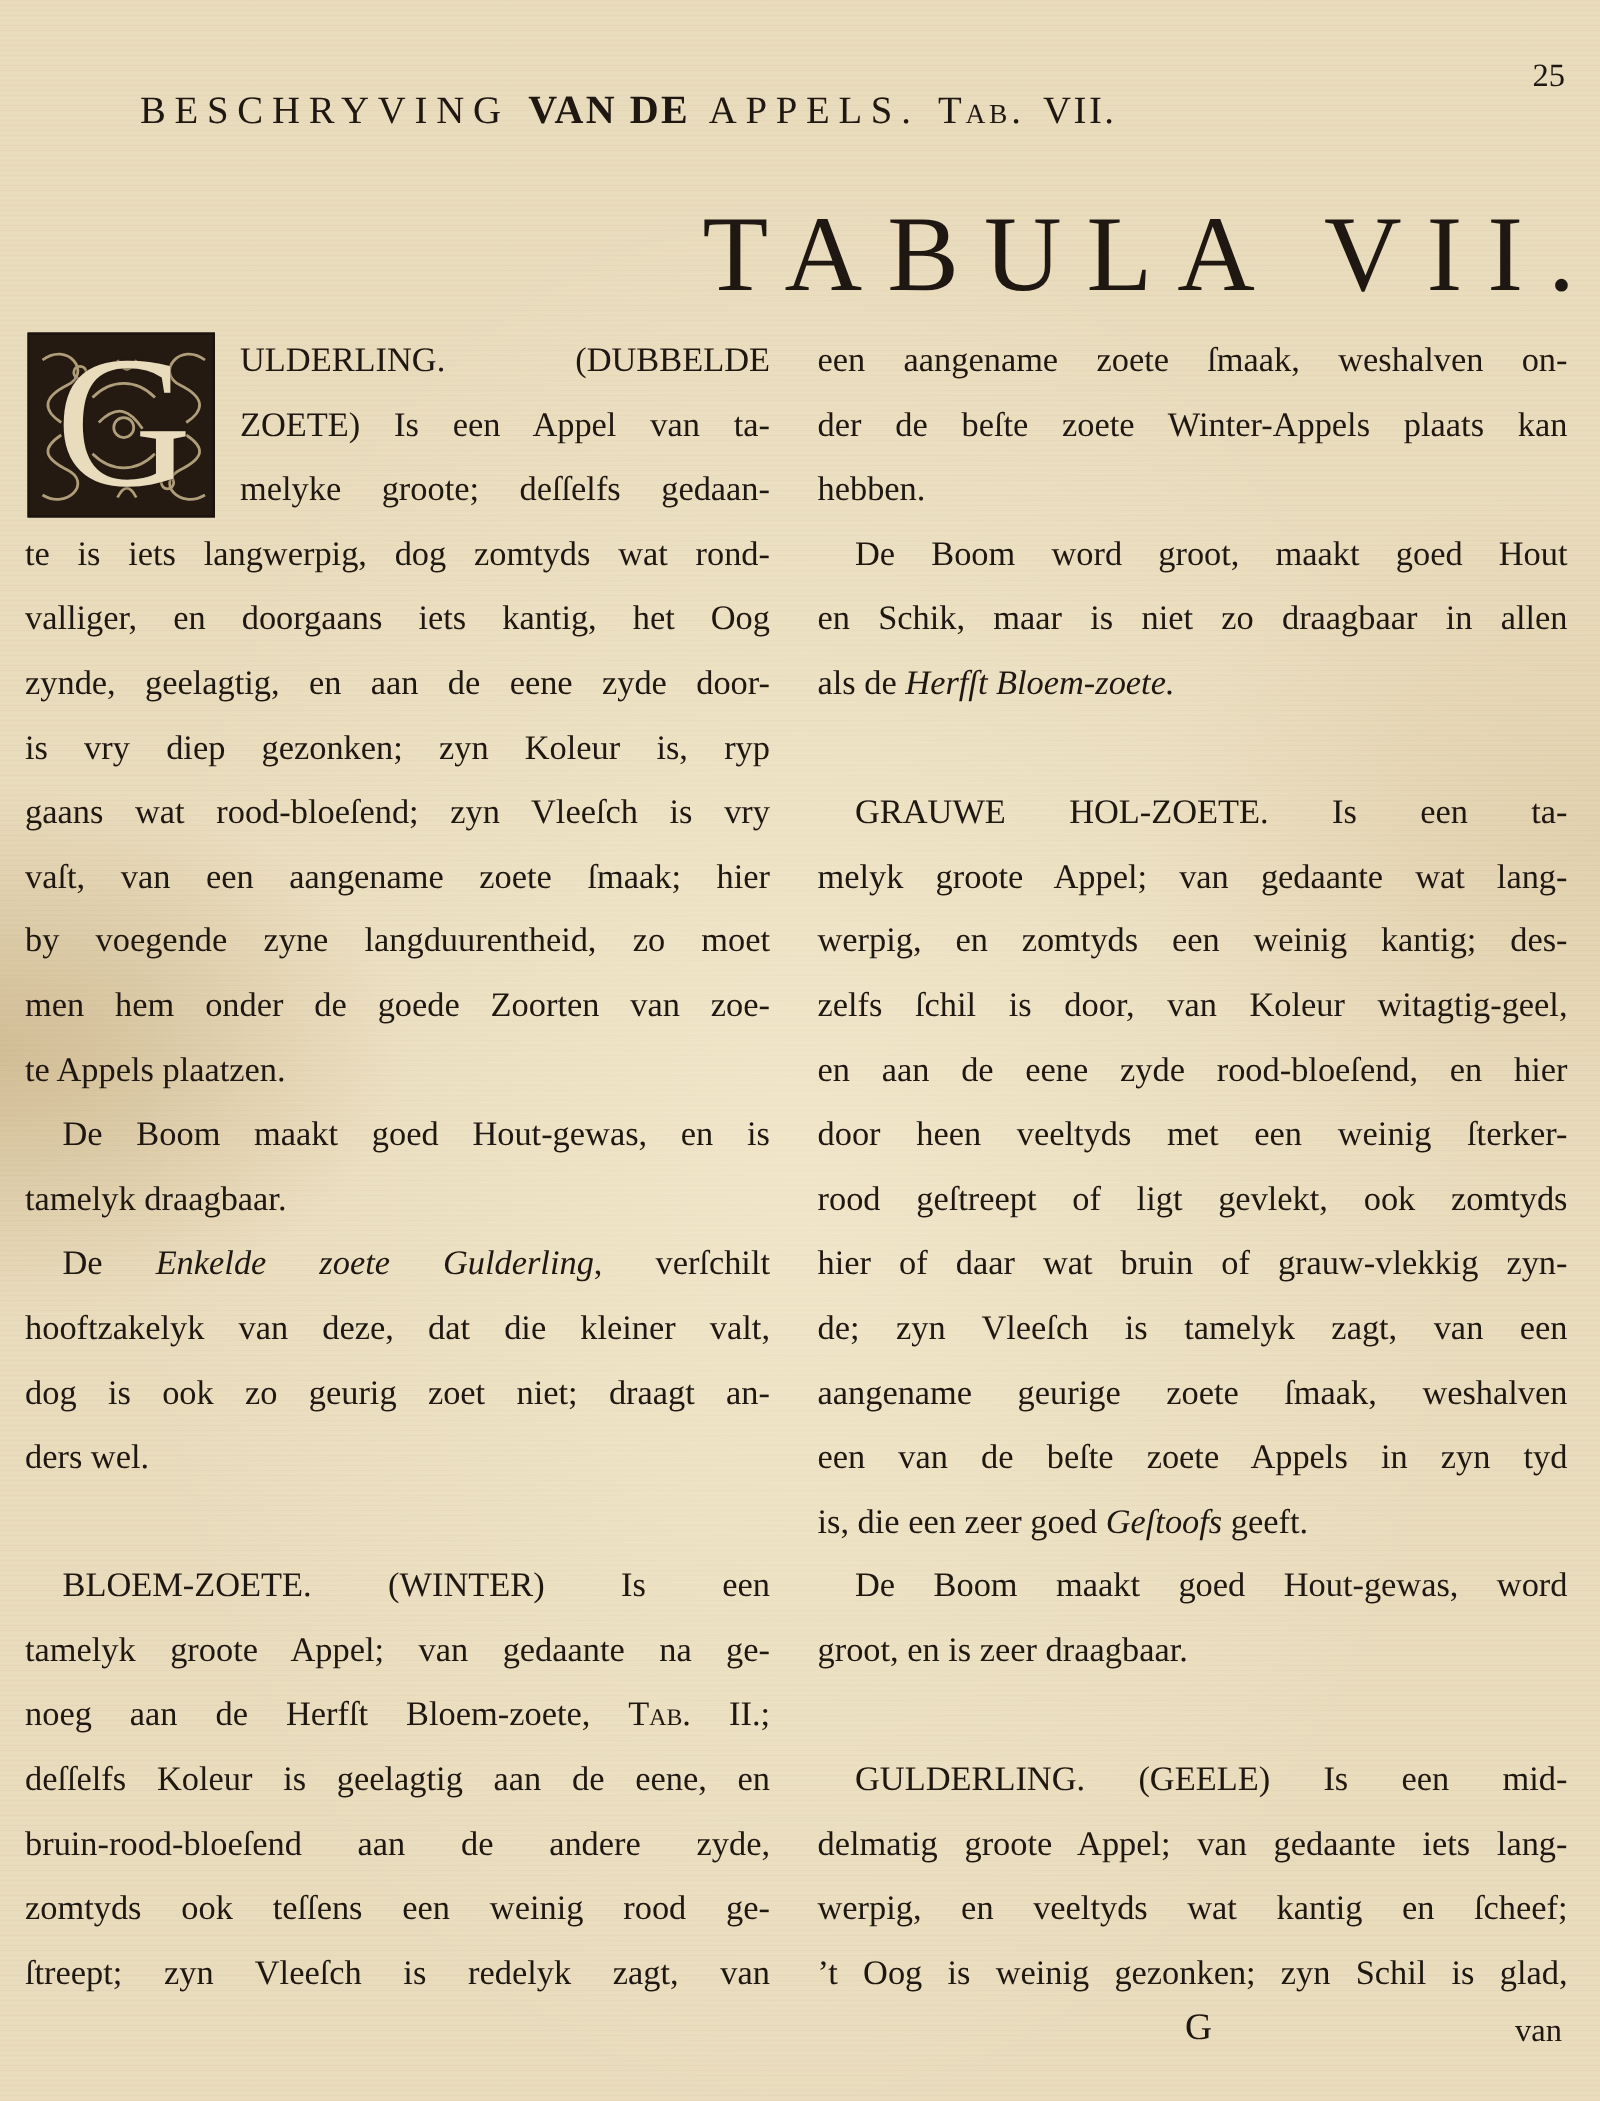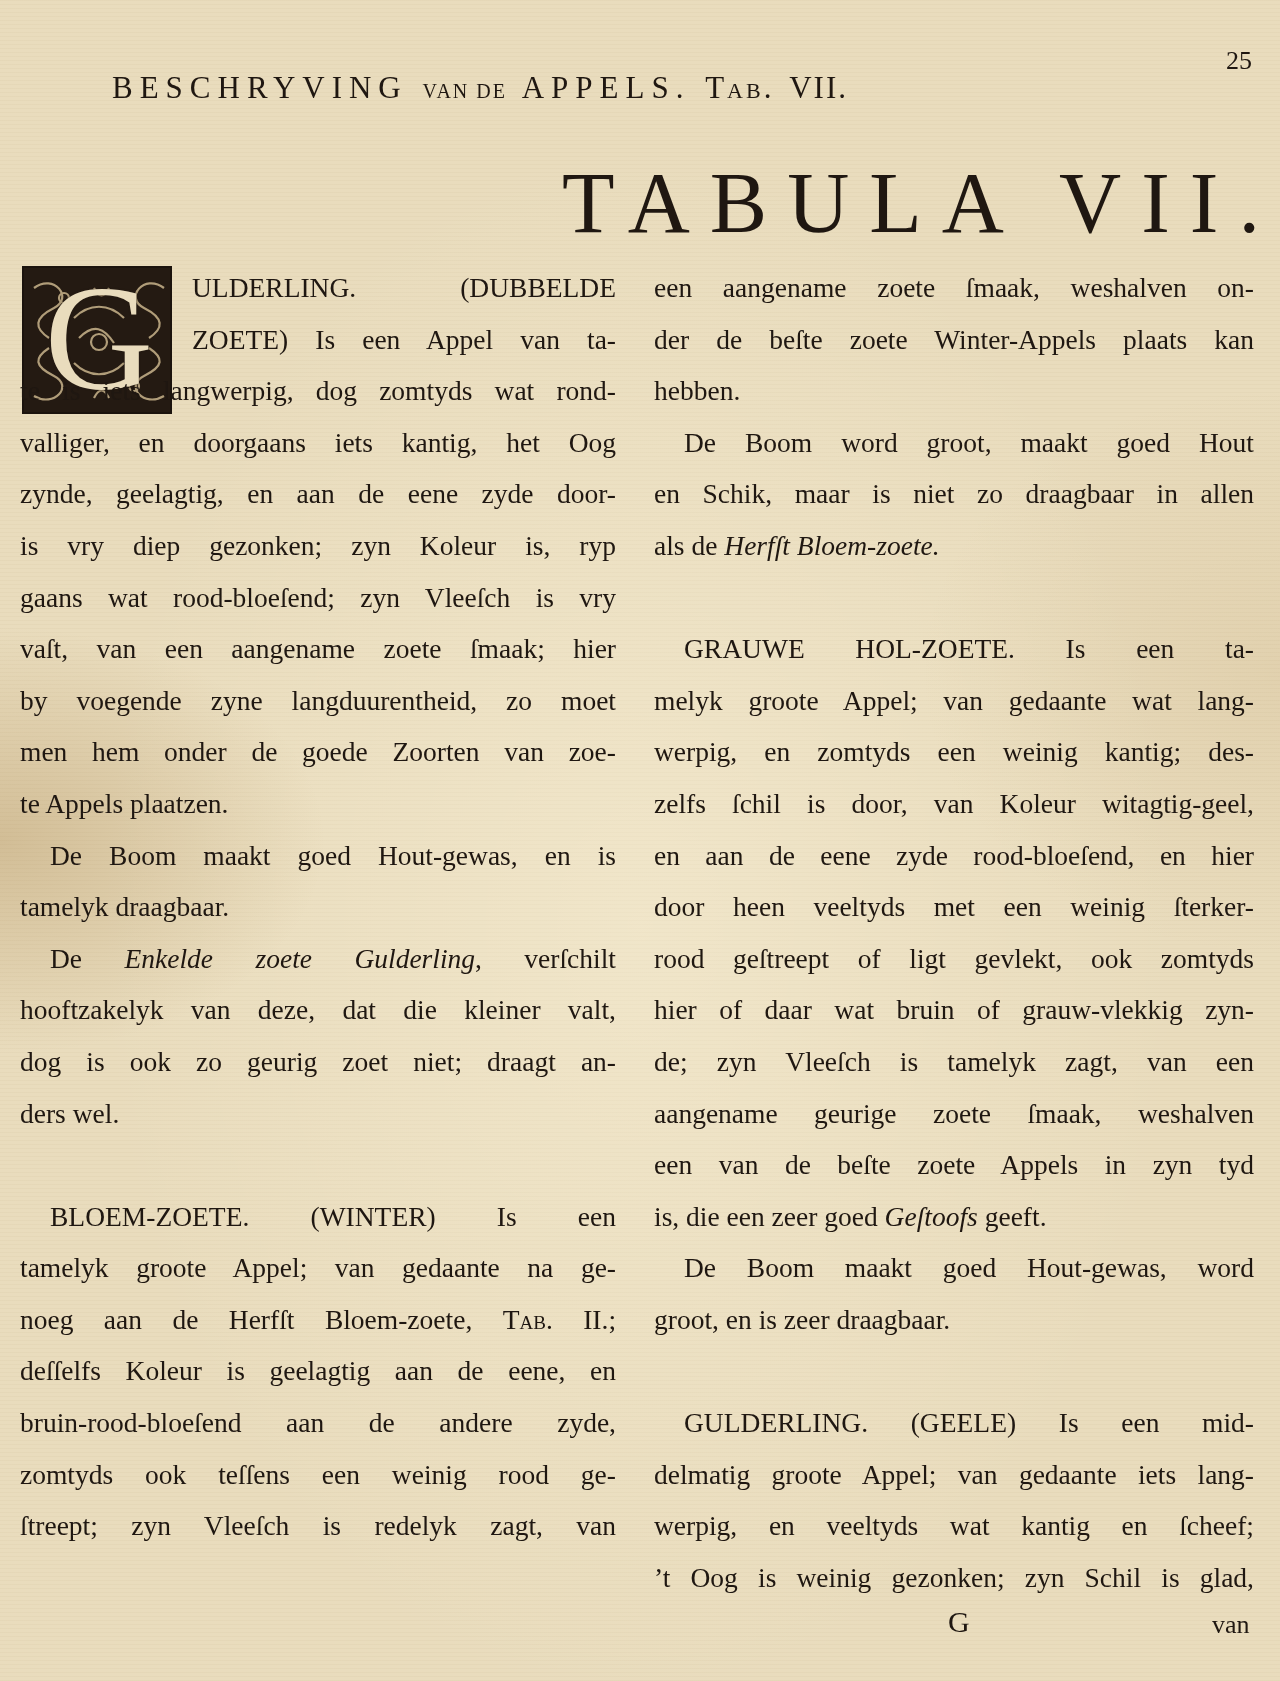--- a/index.html
+++ b/index.html
@@ -14,21 +14,21 @@
     font-family: "Liberation Serif", "DejaVu Serif", serif;
     color: #1f1711;
     position: relative;
   }
   .running-head {
     position: absolute; top: 42px; left: 112px; width: 1140px; height: 50px;
     font-size: 31px; letter-spacing: 7px; white-space: nowrap;
   }
   .running-head span { display: inline-block; }
   .rh-title { position: absolute; left: 0; top: 0; }
-  .rh-sc { font-size: 20px; letter-spacing: 2px; font-weight: normal; }
+  .rh-sc { font-size: 32px; letter-spacing: 2px; font-weight: bold; }
   .rh-page { position: absolute; right: 0; top: 4px; letter-spacing: 0; font-size: 26px; }
   .tabula {
     position: absolute; top: 160px; left: 0; width: 1280px; text-align: right;
     font-size: 86px; letter-spacing: 20px; line-height: 1;
     font-family: "Liberation Serif", serif;
   }
   .col {
     position: absolute; top: 262px; width: 600px;
     font-size: 27.5px; line-height: 51.6px;
     text-align: justify;
@@ -95,20 +95,21 @@
       <path d="M70 20 C75 30, 80 30, 85 20"></path>
       <path d="M70 130 C75 120, 80 120, 85 130"></path>
     </g>
   </svg>
   <div class="dropcap-letter">G</div>
 </div>
 
 <div class="col col-left">
   <span class="line dropline">ULDERLING. (DUBBELDE</span>
   <span class="line dropline">ZOETE) Is een Appel van ta-</span>
+  <span class="line dropline">melyke groote; deſſelfs gedaan-</span>
   <span class="line">te is iets langwerpig, dog zomtyds wat rond-</span>
   <span class="line">valliger, en doorgaans iets kantig, het Oog</span>
   <span class="line">zynde, geelagtig, en aan de eene zyde door-</span>
   <span class="line">is vry diep gezonken; zyn Koleur is, ryp</span>
   <span class="line">gaans wat rood-bloeſend; zyn Vleeſch is vry</span>
   <span class="line">vaſt, van een aangename zoete ſmaak; hier</span>
   <span class="line">by voegende zyne langduurentheid, zo moet</span>
   <span class="line">men hem onder de goede Zoorten van zoe-</span>
   <span class="line last">te Appels plaatzen.</span>
   <span class="line indent">De Boom maakt goed Hout-gewas, en is</span>

